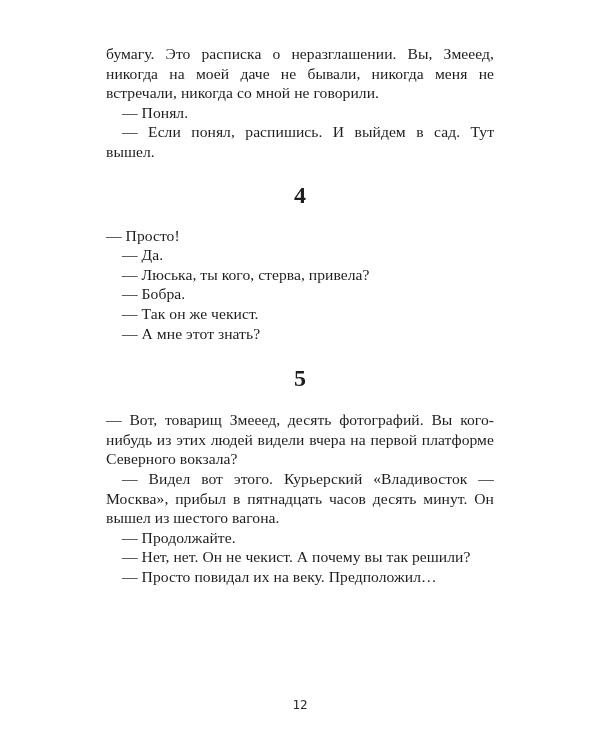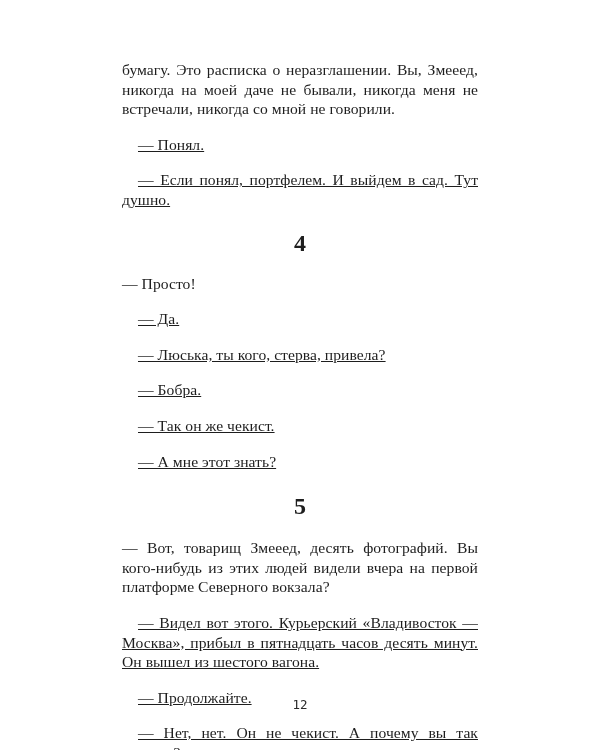--- a/index.html
+++ b/index.html
@@ -17,29 +17,28 @@
     }
     .page {
       position: absolute;
       left: 106px;
       top: 44px;
       width: 388px;
     }
     .p {
       font-size: 15.6px;
       line-height: 19.6px;
-      margin: 16px;
+      margin: 0;
       text-align: justify;
       text-align-last: left;
       hyphens: manual;
       letter-spacing: 0.05px;
     }
     .p.indent {
       text-indent: 16px;
-      text-decoration: underline;
     }
     .p.noindent {
       text-indent: 0;
     }
     .heading {
       font-family: "Liberation Serif", "DejaVu Serif", serif;
       font-weight: bold;
       font-size: 24px;
       line-height: 24px;
       text-align: center;
@@ -58,21 +57,21 @@
       color: #2a2a2a;
     }
   </style>
 </head>
 <body>
 
 <div class="page">
   <section>
     <p class="p noindent">бумагу. Это расписка о неразглашении. Вы, Змееед, никогда на моей даче не бывали, никогда меня не встречали, никогда со мной не говорили.</p>
     <p class="p indent">— Понял.</p>
-    <p class="p indent">— Если понял, портфелем. И выйдем в сад. Тут душно.</p>
+    <p class="p indent">— Если понял, распишись. И выйдем в сад. Тут вышел.</p>
   </section>
 
   <section>
     <h2 class="heading h4">4</h2>
     <p class="p noindent">— Просто!</p>
     <p class="p indent">— Да.</p>
     <p class="p indent">— Люська, ты кого, стерва, привела?</p>
     <p class="p indent">— Бобра.</p>
     <p class="p indent">— Так он же чекист.</p>
     <p class="p indent">— А мне этот знать?</p>

